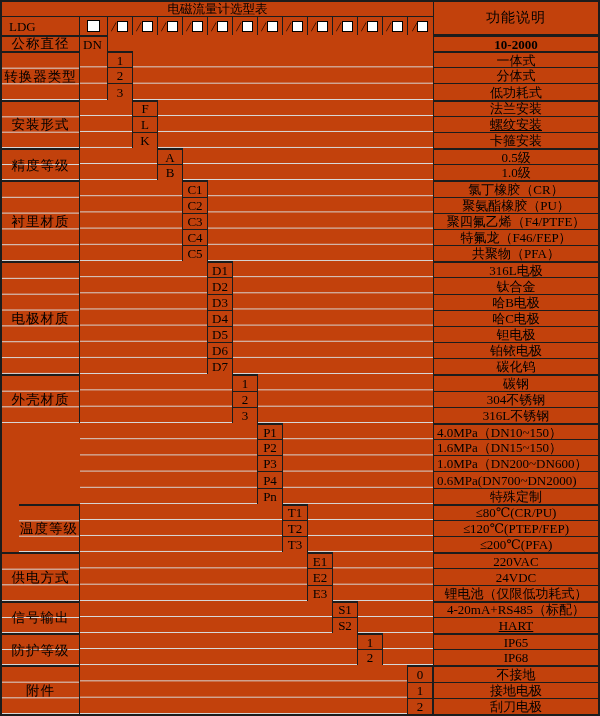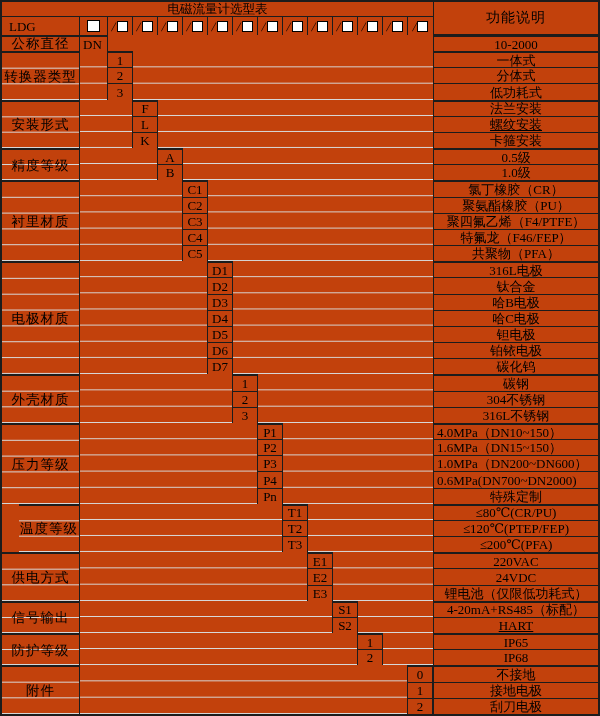--- a/index.html
+++ b/index.html
@@ -103,21 +103,21 @@
     <div class="cell box-cell" style="grid-area: 2 / 14;">
       <span class="slash">/</span>
       <span class="sq"></span>
     </div>
     <div class="cell box-cell no-right" style="grid-area: 2 / 15;">
       <span class="slash">/</span>
       <span class="sq"></span>
     </div>
     <div class="cell label-cell section-first" style="grid-area: 3 / 1 / span 1;">公称直径</div>
     <div class="cell code-cell section-first align-left" style="grid-area: 3 / 2;">DN</div>
-    <div class="cell desc-cell section-first" style="grid-area: 3 / 16;">10-2000</div>
+    <div class="cell desc-cell section-first" style="grid-area: 3 / 16; font-weight: bold;">10-2000</div>
     <div class="cell empty-cell section-first" style="grid-area: 3 / 3 / span 1 / 16;"></div>
     <div class="cell label-cell section-first merged-bg" style="grid-area: 4 / 1 / span 3; background-size: 100% 33.3333%;">转换器类型</div>
     <div class="cell empty-cell has-right section-first merged-bg" style="grid-area: 4 / 2 / span 3 / 3; background-size: 100% 33.3333%;"></div>
     <div class="cell code-cell section-first" style="grid-area: 4 / 3;">1</div>
     <div class="cell desc-cell section-first" style="grid-area: 4 / 16;">一体式</div>
     <div class="cell code-cell" style="grid-area: 5 / 3;">2</div>
     <div class="cell desc-cell" style="grid-area: 5 / 16;">分体式</div>
     <div class="cell code-cell" style="grid-area: 6 / 3;">3</div>
     <div class="cell desc-cell" style="grid-area: 6 / 16;">低功耗式</div>
     <div class="cell empty-cell section-first merged-bg" style="grid-area: 4 / 4 / span 3 / 16; background-size: 100% 33.3333%;"></div>
@@ -169,21 +169,20 @@
     <div class="cell empty-cell section-first merged-bg" style="grid-area: 17 / 8 / span 7 / 16; background-size: 100% 14.2857%;"></div>
     <div class="cell label-cell section-first merged-bg" style="grid-area: 24 / 1 / span 3; background-size: 100% 33.3333%;">外壳材质</div>
     <div class="cell empty-cell has-right section-first merged-bg" style="grid-area: 24 / 2 / span 3 / 8; background-size: 100% 33.3333%;"></div>
     <div class="cell code-cell section-first" style="grid-area: 24 / 8;">1</div>
     <div class="cell desc-cell section-first" style="grid-area: 24 / 16;">碳钢</div>
     <div class="cell code-cell" style="grid-area: 25 / 8;">2</div>
     <div class="cell desc-cell" style="grid-area: 25 / 16;">304不锈钢</div>
     <div class="cell code-cell" style="grid-area: 26 / 8;">3</div>
     <div class="cell desc-cell" style="grid-area: 26 / 16;">316L不锈钢</div>
     <div class="cell empty-cell section-first merged-bg" style="grid-area: 24 / 9 / span 3 / 16; background-size: 100% 33.3333%;"></div>
-    <div class="cell label-cell section-first merged-bg" style="grid-area: 27 / 1 / span 5; background-size: 100% 20%;">压力等级</div>
     <div class="cell empty-cell has-right section-first merged-bg" style="grid-area: 27 / 2 / span 5 / 9; background-size: 100% 20%;"></div>
     <div class="cell code-cell section-first" style="grid-area: 27 / 9;">P1</div>
     <div class="cell desc-cell section-first align-left" style="grid-area: 27 / 16;">4.0MPa（DN10~150）</div>
     <div class="cell code-cell" style="grid-area: 28 / 9;">P2</div>
     <div class="cell desc-cell align-left" style="grid-area: 28 / 16;">1.6MPa（DN15~150）</div>
     <div class="cell code-cell" style="grid-area: 29 / 9;">P3</div>
     <div class="cell desc-cell align-left" style="grid-area: 29 / 16;">1.0MPa（DN200~DN600）</div>
     <div class="cell code-cell" style="grid-area: 30 / 9;">P4</div>
     <div class="cell desc-cell align-left" style="grid-area: 30 / 16;">0.6MPa(DN700~DN2000)</div>
     <div class="cell code-cell" style="grid-area: 31 / 9;">Pn</div>

